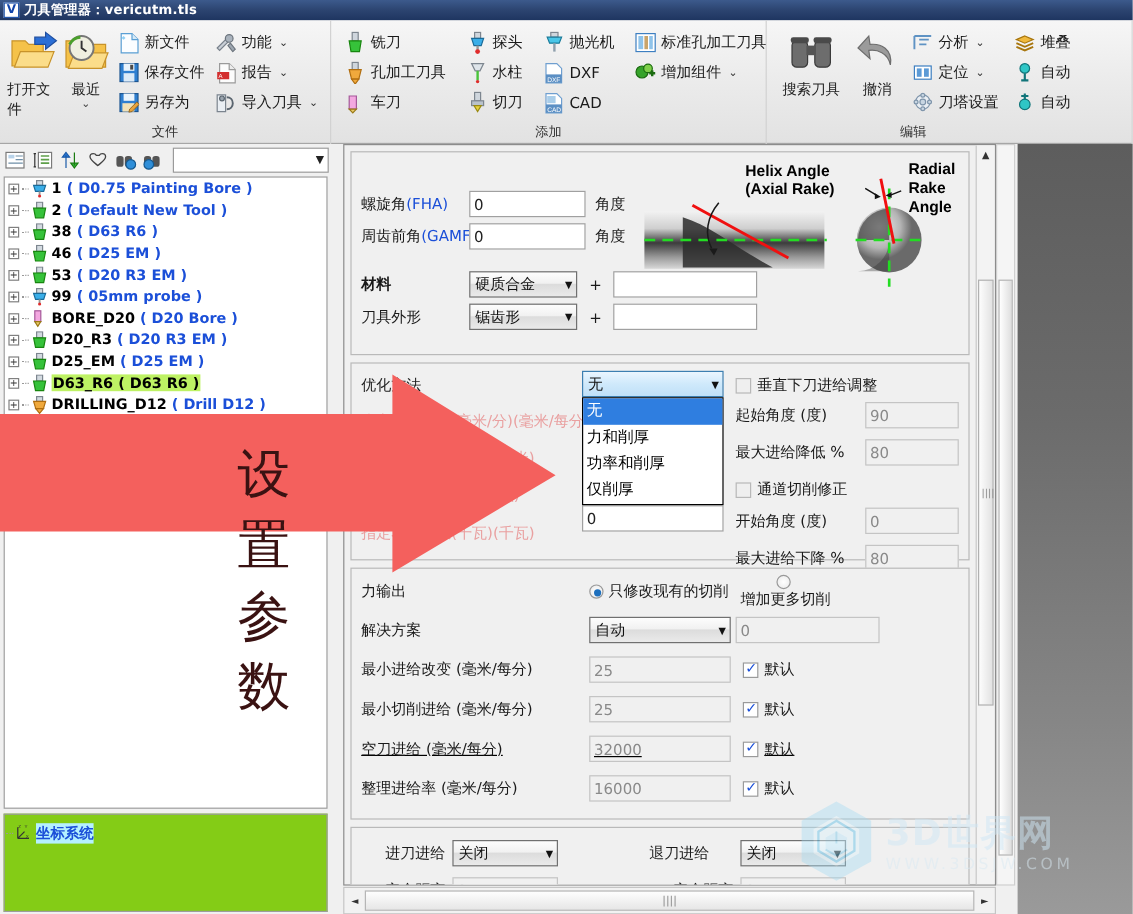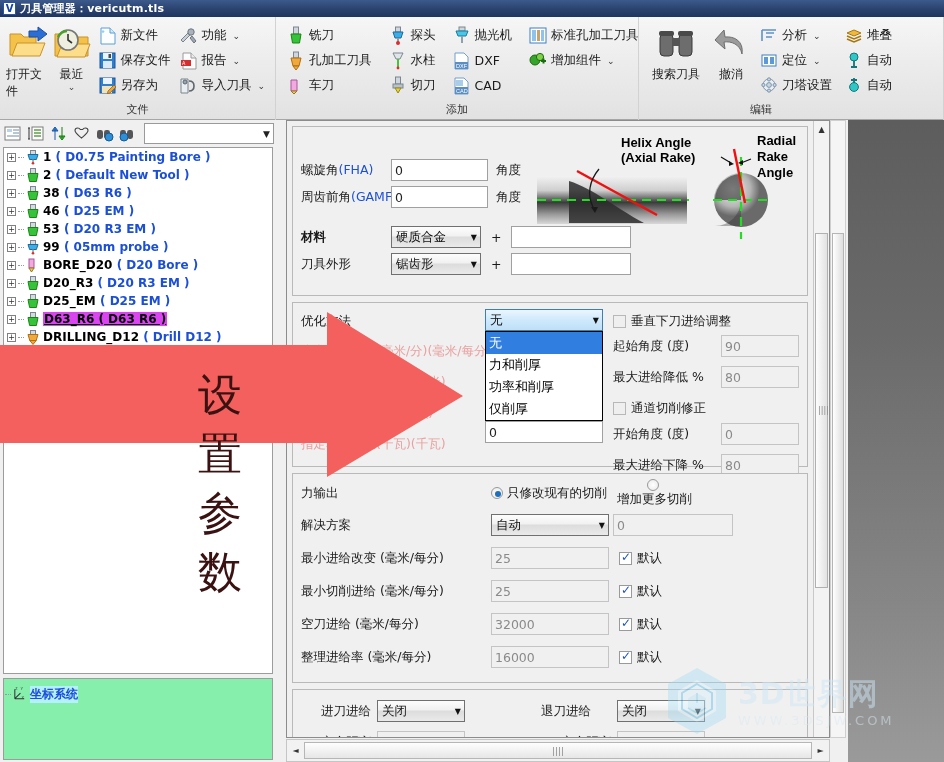--- a/index.html
+++ b/index.html
@@ -98,25 +98,25 @@
   .tplus {
     width:9px; height:9px; border:1px solid #808080; background:#fff;
     font-size:8px; line-height:7px; text-align:center; color:#333;
     margin-right:2px; margin-left:2px; flex:0 0 auto;
   }
   .tdots { width:6px; border-bottom:1px dotted #999; height:1px; margin-right:1px;}
   .ticon { width:15px; height:15px; margin-right:3px; flex:0 0 auto; display:flex; align-items:center; justify-content:center;}
   .tname { font-size:12px; font-weight:bold; color:#000; }
   .tname .paren { color:#1b4fd8; }
   .trow.sel .tname, .trow.sel .tname .paren { color:#000; }
-  .trow.sel .tsel { background:#d946ef; padding:0 1px;text-decoration:underline; }
+  .trow.sel .tsel { background:#bef264; padding:0 1px; }
 
   #coordbox {
     position:absolute; left:3px; right:3px; bottom:2px; height:82px;
-    background:#86efac; border:1px solid #9c9c9c;
+    background:#84cc16; border:1px solid #9c9c9c;
   }
   #coordbox .trow { margin-top:6px; }
   .coordlabel { color:#1b4fd8; font-weight:bold; font-size:12px; background:#b5f0ff; }
 
   
   #splitter { position:absolute; left:276px; top:0; width:10px; bottom:0; background:#f0f0f0; }
 
   
   #mainpanel {
     position:absolute; left:286px; top:0; right:0; bottom:0; background:#f0f0f0;
@@ -947,21 +947,21 @@
                 </span>
               </div>
               <div class="frow" style="height: 28px;">
                 <span class="flabel" style="width:190px;">最小切削进给 (毫米/每分)</span>
                 <input class="tf ro" style="width: 118px;" value="25" readonly="">
                 <span class="ckrow" style="margin-left:10px;">
                   <span class="ck on"></span>
                   <span>默认</span>
                 </span>
               </div>
-              <div class="frow" style="height: 28px;">
+              <div class="frow" style="height: 28px; text-decoration: underline;">
                 <span class="flabel" style="width:190px;">空刀进给 (毫米/每分)</span>
                 <input class="tf ro" style="width: 118px;" value="32000" readonly="">
                 <span class="ckrow" style="margin-left:10px;">
                   <span class="ck on"></span>
                   <span>默认</span>
                 </span>
               </div>
               <div class="frow" style="height: 28px;">
                 <span class="flabel" style="width:190px;">整理进给率 (毫米/每分)</span>
                 <input class="tf ro" style="width: 118px;" value="16000" readonly="">

